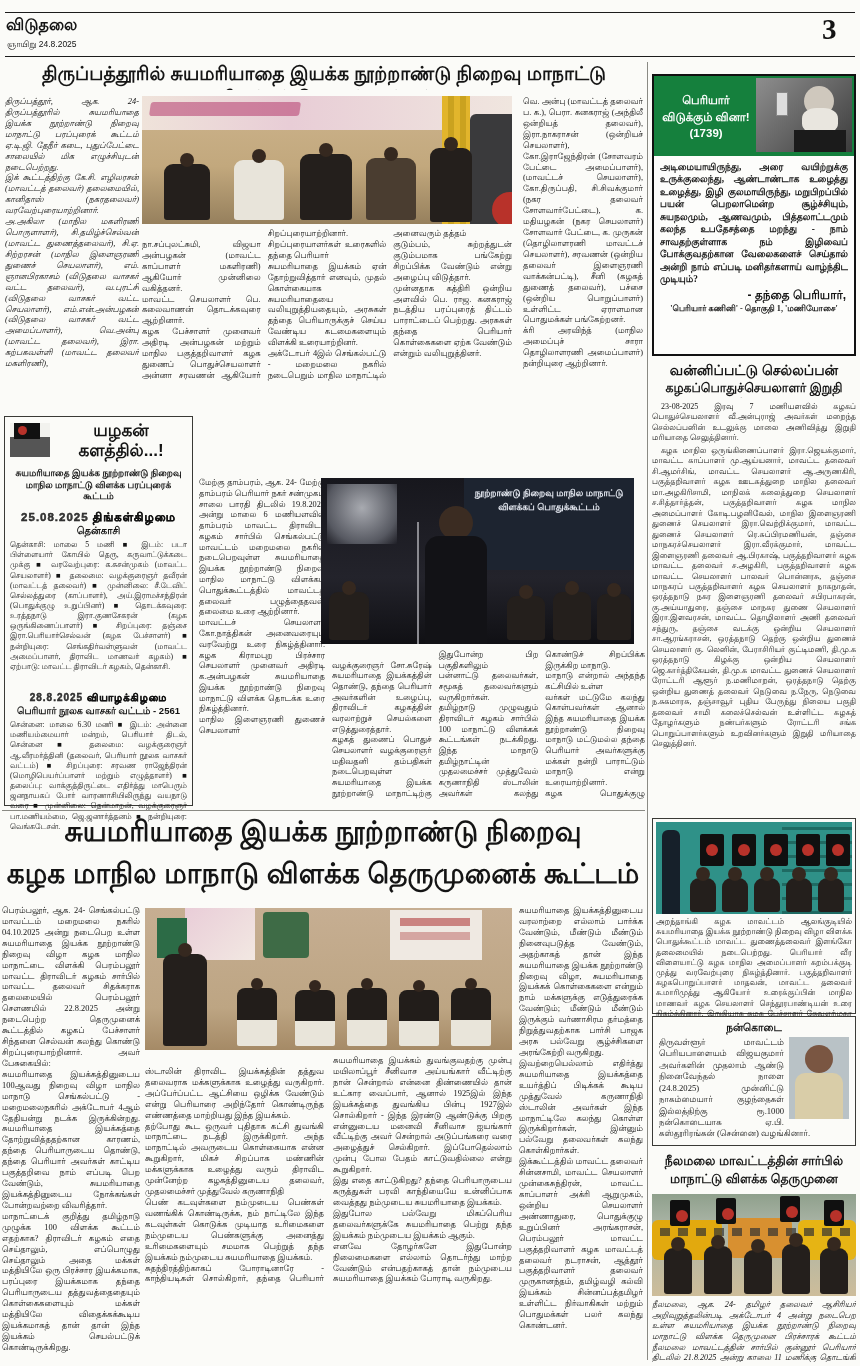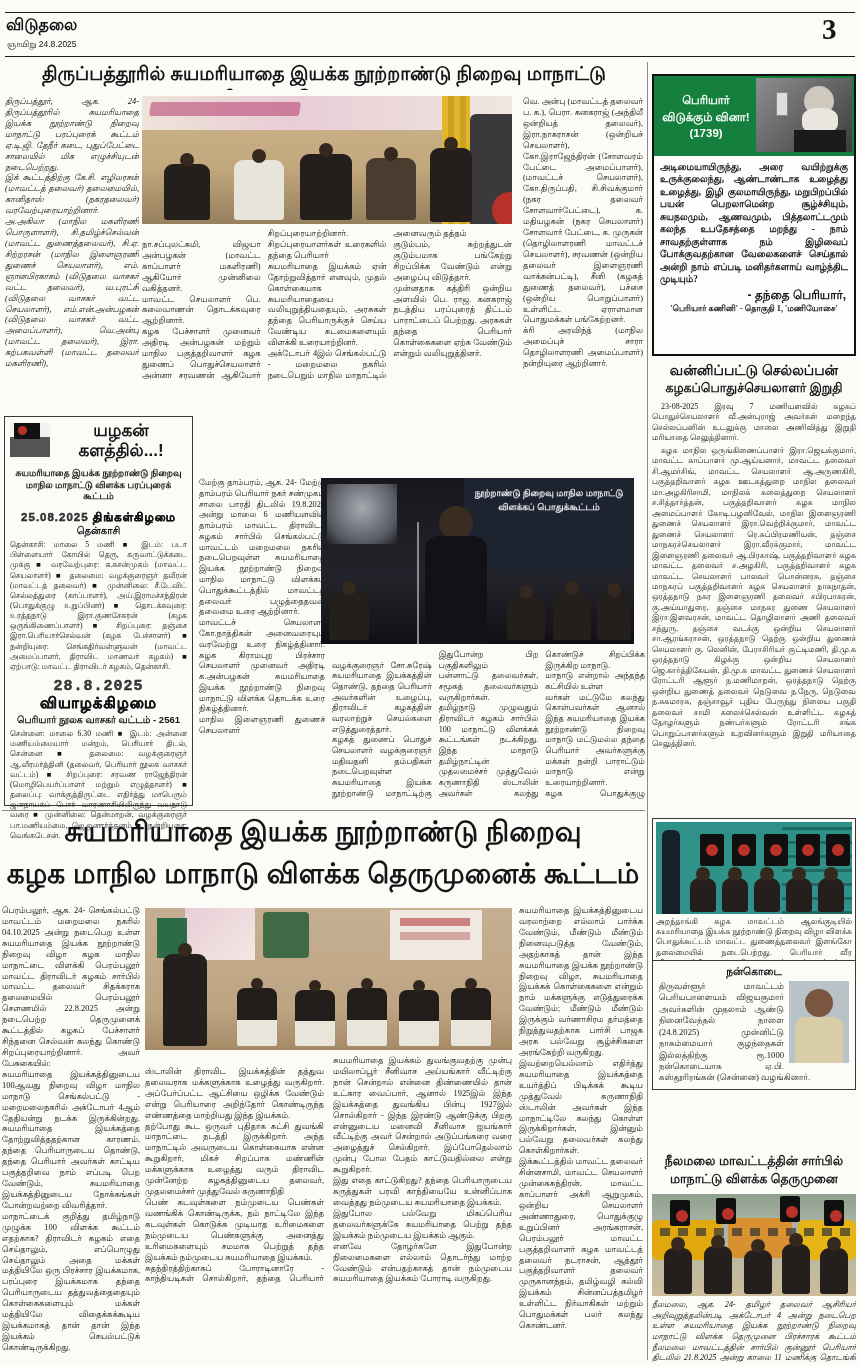--- a/index.html
+++ b/index.html
@@ -77,21 +77,21 @@
       <div class="abs" style="left:0;top:2px;width:40px;height:34px;background:linear-gradient(180deg,#f2f2ee 0 40%,#555 40%);">
         <div class="abs" style="left:4px;top:0;width:26px;height:16px;background:#111;"></div>
         <div class="abs" style="left:8px;top:3px;width:9px;height:9px;border-radius:50%;background:#b8322a;"></div>
       </div>
       <div class="h" style="position:absolute;left:42px;top:0;width:138px;font-size:17px;line-height:1.2;">யழகன் களத்தில்...!</div>
     </div>
     <div class="h" style="font-size:9px;line-height:1.3;margin-top:3px;">சுயமரியாதை இயக்க நூற்றாண்டு நிறைவு மாநில மாநாட்டு விளக்க பரப்புரைக் கூட்டம்</div>
     <div class="kz-date" style="font-size:11.5px;margin-top:8px;">25.08.2025 திங்கள்கிழமை</div>
     <div class="h" style="font-size:10px;">தென்காசி</div>
     <div style="font-size:7.7px;line-height:1.32;text-align:justify;margin-top:2px;">தென்காசி: மாலை 5 மணி ■ இடம்: படா பிள்ளையார் கோயில் தெரு, கருவாட்டுக்கடை முக்கு ■ வரவேற்புரை: க.சுசன்முகம் (மாவட்ட செயலாளர்) ■ தலைமை: வழக்குரைஞர் தவீரன் (மாவட்டத் தலைவர்) ■ முன்னிலை: சீ.டேவிட் செல்லத்துரை (காப்பாளர்), அய்.இராமச்சந்திரன் (பொதுக்குழு உறுப்பினர்) ■ தொடக்கவுரை: உரத்தநாடு இரா.குணசேகரன் (கழக ஒருங்கிணைப்பாளர்) ■ சிறப்புரை: தஞ்சை இரா.பெரியார்செல்வன் (கழக பேச்சாளர்) ■ நன்றியுரை: செங்கதிர்வள்ளுவன் (மாவட்ட அமைப்பாளர், திராவிட மாணவர் கழகம்) ■ ஏற்பாடு: மாவட்ட திராவிடர் கழகம், தென்காசி.</div>
-    <div class="kz-date" style="font-size:15px;margin-top:6px;font-family:Liberation Mono, monospace;">28.8.2025 வியாழக்கிழமை</div>
+    <div class="kz-date" style="font-size:10px;margin-top:20px;">28.8.2025 வியாழக்கிழமை</div>
     <div class="h" style="font-size:9.5px;">பெரியார் நூலக வாசகர் வட்டம் - 2561</div>
     <div style="font-size:7.7px;line-height:1.32;text-align:justify;margin-top:2px;">சென்னை: மாலை 6.30 மணி ■ இடம்: அன்னை மணியம்மையார் மன்றம், பெரியார் திடல், சென்னை ■ தலைமை: வழக்குரைஞர் ஆ.வீரமர்த்தினி (தலைவர், பெரியார் நூலக வாசகர் வட்டம்) ■ சிறப்புரை: சரவண ராஜேந்திரன் (மொழிபெயர்ப்பாளர் மற்றும் எழுத்தாளர்) ■ தலைப்பு: வாக்குத்திருட்டை எதிர்த்து மாபெரும் ஜனநாயகப் போர் வாரணாசியிலிருந்து வயநாடு வரை ■ முன்னிலை: தென்மாறன், வழக்குரைஞர் பா.மணியம்மை, ஜெ.ஜனார்த்தனம் ■ நன்றியுரை: வெங்கடேசன்.</div>
   </div>
 
   <div class="t" style="left:199px;top:478px;width:126px;height:328px;font-size:8.3px;">மேற்கு தாம்பரம், ஆக. 24- மேற்கு தாம்பரம் பெரியார் நகர் சண்முகம் சாலை பாரதி திடலில் 19.8.2025 அன்று மாலை 6 மணியளவில் தாம்பரம் மாவட்ட திராவிடர் கழகம் சார்பில் செங்கல்பட்டு மாவட்டம் மறைமலை நகரில் நடைபெறவுள்ள சுயமரியாதை இயக்க நூற்றாண்டு நிறைவு மாநில மாநாட்டு விளக்கப் பொதுக்கூட்டத்தில் மாவட்டத் தலைவர் பழுத்தைதவன் தலைமை உரை ஆற்றினார்.
 மாவட்டச் செயலாளர் கோ.நாத்திகன் அனைவரையும் வரவேற்று உரை நிகழ்த்தினார். கழக கிராமபுற பிரச்சார செயலாளர் முனைவர் அதிரடி க.அன்பழகன் சுயமரியாதை இயக்க நூற்றாண்டு நிறைவு மாநாட்டு விளக்க தொடக்க உரை நிகழ்த்தினார்.
 மாநில இளைஞரணி துணைச் செயலாளர்</div>
 
   <div class="ph" style="left:321px;top:478px;width:313px;height:166px;background:linear-gradient(180deg,#17171d 0%,#23232b 60%,#101014 100%);">
     <div class="abs" style="left:6px;top:6px;width:70px;height:60px;background:radial-gradient(circle at 50% 40%,#d7dae0 0%,#6a6d76 70%,transparent 100%);opacity:.75;"></div>
@@ -189,21 +189,21 @@
       <div class="abs" style="left:6px;top:8px;width:18px;height:84px;background:#16202a;border-radius:6px 6px 0 0;"></div>
       <div class="fig" style="left:34px;bottom:2px;width:26px;height:34px;"></div>
       <div class="fig" style="left:66px;bottom:2px;width:26px;height:34px;"></div>
       <div class="fig" style="left:98px;bottom:2px;width:26px;height:34px;"></div>
       <div class="fig" style="left:130px;bottom:2px;width:26px;height:34px;"></div>
       <div class="fig" style="left:162px;bottom:2px;width:26px;height:34px;"></div>
     </div>
     <div style="font-size:7.9px;line-height:1.29;text-align:justify;margin-top:3px;">அறந்தாங்கி கழக மாவட்டம் ஆலங்குடியில் சுயமரியாதை இயக்க நூற்றாண்டு நிறைவு விழா விளக்க பொதுக்கூட்டம் மாவட்ட துணைத்தலைவர் இளங்கோ தலைமையில் நடைபெற்றது. பெரியார் வீர விளையாட்டு கழக மாநில அமைப்பாளர் கறம்பக்குடி முத்து வரவேற்புரை நிகழ்த்தினார். பகுத்தறிவாளர் கழகபொறுப்பாளர் மாதவன், மாவட்ட தலைவர் க.மாரிமுத்து ஆகியோர் உரைக்குப்பின் மாநில மாணவர் கழக செயலாளர் செந்தூரபாண்டியன் உரை நிகழ்த்தினார். இறுதியாக கழக பேச்சாளர் தேவஏற்மதா சிறப்புரையாற்றினார்.</div>
   </div>
 
-  <div class="box" style="left:652px;top:960px;width:204px;height:130px;padding:4px 6px;">
+  <div class="box" style="left:652px;top:1016px;width:204px;height:130px;padding:4px 6px;">
     <div class="h" style="font-size:10.5px;">நன்கொடை</div>
     <div style="overflow:hidden;margin-top:2px;">
       <div style="float:right;width:60px;height:82px;margin-left:5px;background:#b9c2c6;position:relative;overflow:hidden;">
         <div class="abs" style="left:16px;top:8px;width:28px;height:28px;border-radius:50%;background:#7a5642;"></div>
         <div class="abs" style="left:6px;top:36px;width:48px;height:46px;border-radius:10px 10px 0 0;background:#d9cda8;"></div>
       </div>
       <div style="font-size:8.6px;line-height:1.33;text-align:justify;">திருவள்ளூர் மாவட்டம் பெரியபாளையம் விஜயகுமார் அவர்களின் முதலாம் ஆண்டு நினைவேந்தல் நாளை (24.8.2025) முன்னிட்டு நாகம்மையார் குழந்தைகள் இல்லத்திற்கு ரூ.1000 நன்கொடையாக ஏ.பி. கஸ்தூரிரங்கன் (சென்னை) வழங்கினார்.</div>
     </div>
   </div>
 

